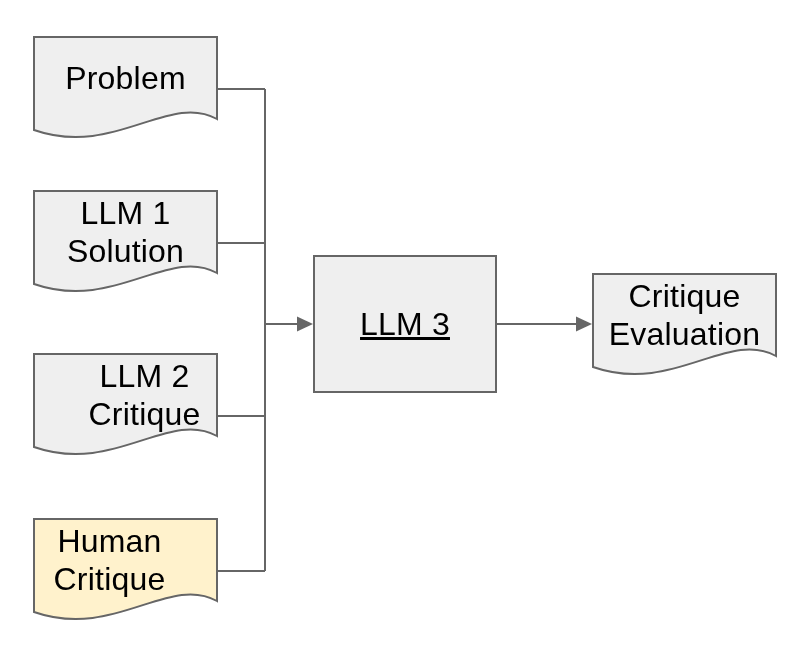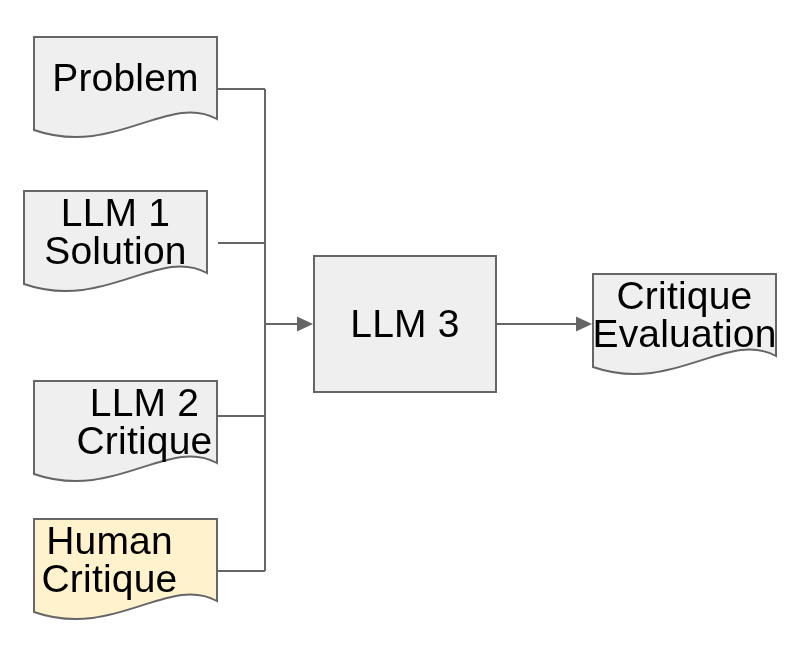--- a/index.html
+++ b/index.html
@@ -30,37 +30,38 @@
     top: 0;
     overflow: visible;
   }
   .label {
     position: absolute;
     display: flex;
     align-items: center;
     justify-content: center;
     text-align: center;
     white-space: pre-line;
-    font-size: 39px;
+    font-size: 32px;
     line-height: 38px;
     color: #000000;
     letter-spacing: 0.2px;
   }
   
   .doc .label {
     left: 0;
     right: 0;
     top: 0;
     bottom: 23px;
   }
   .box .label {
     left: 0;
     right: 0;
     top: 0;
     bottom: 0;
+    text-decoration: underline;
   }
 </style>
 </head>
 <body>
 
 <div class="stage">
 
   <svg class="connectors" width="812" height="660">
     <g fill="none" stroke-width="2" stroke="#666666">
       <path d="M 218 89  H 265"></path>
@@ -75,29 +76,29 @@
     <polygon points="592,324 576,316.5 576,331.5" fill="#666666"></polygon>
   </svg>
 
   <div class="node doc" style="left:33px; top:36px; width:185px; height:106px">
     <svg width="185" height="106">
       <path d="M 1 1 L 184 1 L 184 83 C 136 56 81 122 1 94 Z" stroke-width="2" fill="#efefef" stroke="#666666"></path>
     </svg>
     <div class="label">Problem</div>
   </div>
 
-  <div class="node doc" style="left:23px; top:190px; width:185px; height:106px">
+  <div class="node doc" style="left:33px; top:190px; width:185px; height:106px">
     <svg width="185" height="106">
       <path d="M 1 1 L 184 1 L 184 83 C 136 56 81 122 1 94 Z" stroke-width="2" fill="#efefef" stroke="#666666"></path>
     </svg>
     <div class="label">LLM 1
 Solution</div>
   </div>
 
-  <div class="node doc" style="left:33px; top:380px; width:223px; height:106px">
+  <div class="node doc" style="left:33px; top:353px; width:223px; height:106px">
     <svg width="185" height="106">
       <path d="M 1 1 L 184 1 L 184 83 C 136 56 81 122 1 94 Z" stroke-width="2" fill="#efefef" stroke="#666666"></path>
     </svg>
     <div class="label">LLM 2
 Critique</div>
   </div>
 
   <div class="node doc" style="left:33px; top:518px; width:153px; height:106px">
     <svg width="185" height="106">
       <path d="M 1 1 L 184 1 L 184 83 C 136 56 81 122 1 94 Z" stroke-width="2" fill="#fff2cc" stroke="#666666"></path>

